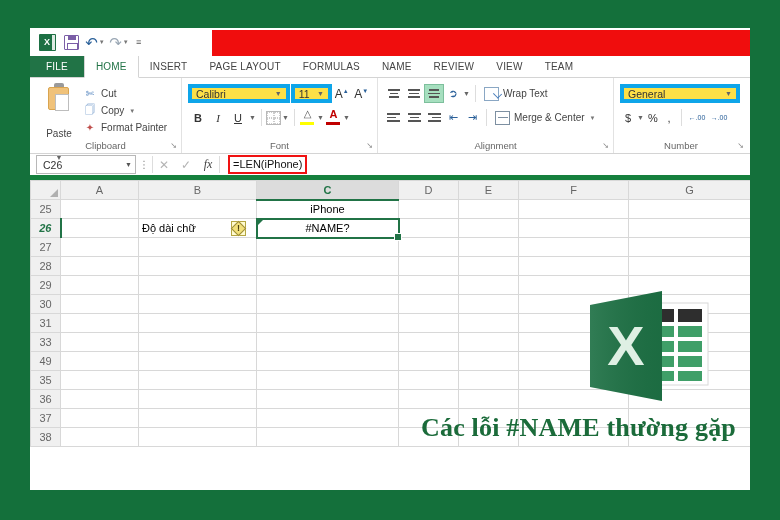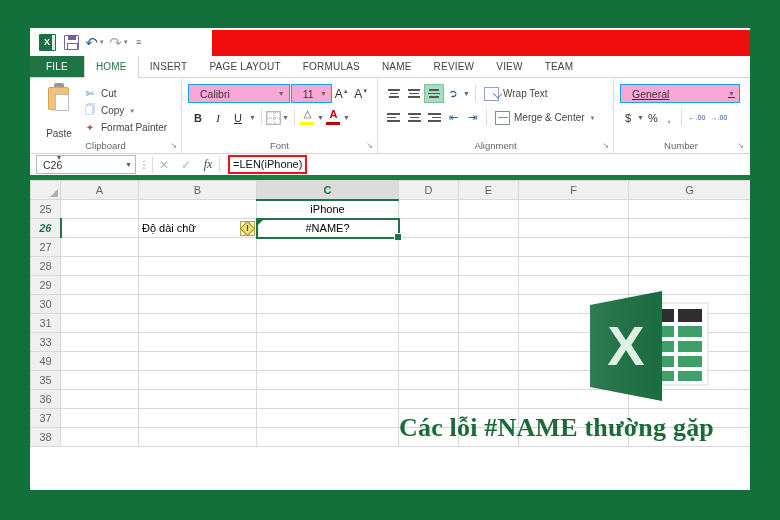--- a/index.html
+++ b/index.html
@@ -186,25 +186,25 @@
   .ci-ico { width: 16px; text-align: center; font-size: 10px; margin-right: 3px; }
   .scissors { color: #4a7ebb; }
   .copy-ico { color: #4a7ebb; }
   .brush-ico { color: #c0504d; }
 
   
   .g-font { width: 196px; }
   .fontrow1 { display: flex; align-items: center; margin-top: 3px; }
   .combo {
     height: 19px;
-    border: 1px solid #0ea5e9;
-    background: #f9a8d4;
+    border: 4px solid #0ea5e9;
+    background: #fde047;
     display: flex; align-items: center;
     font-size: 10.5px; color: #333;
-    padding: 0 2px 0 11px;
+    padding: 0 2px 0 4px;
     position: relative;
   }
   .combo .cv { flex: 1; }
   .combo .cc { font-size: 7px; color: #666; padding: 0 2px; }
   .font-name { width: 104px; }
   .font-size { width: 42px; margin-left: 1px; }
   .grow-a, .shrink-a {
     width: 20px; text-align: center;
     font-size: 12px; color: #333;
     position: relative;
@@ -271,21 +271,21 @@
     transform: rotate(45deg);
   }
   .mergebtn .gi { border-color: #7d8fa1; }
   .mergebtn .gi::before {
     content:""; position:absolute; left:2px; top:5px; width:10px; height:1px; background:#7d8fa1;
   }
 
   
   .g-number { width: 134px; border-right: none; }
   .nrow1 { margin-top: 3px; }
-  .numcombo { width: 120px; text-decoration: underline; }
+  .numcombo { width: 120px; }
   .nrow2 { display: flex; align-items: center; margin-top: 6px; }
   .nbtn {
     width: 16px; text-align: center;
     font-size: 11px; color: #333;
   }
   .dec-ico {
     width: 22px; font-size: 7px; color: #2a6099;
     text-align: center; line-height: 8px;
   }
 
@@ -440,21 +440,21 @@
 
   
   #logo {
     position: absolute;
     right: 38px; bottom: 58px;
     width: 128px; height: 118px;
     pointer-events: none;
   }
   #caption {
     position: absolute;
-    right: 36px; bottom: 22px;
+    right: 14px; bottom: 22px;
     font-family: "Liberation Serif", serif;
     font-size: 26px;
     font-weight: bold;
     color: #1b6b3a;
     letter-spacing: .2px;
     white-space: nowrap;
   }
 </style>
 </head>
 <body>
@@ -712,21 +712,21 @@
             <td class="cell ctr">
               <div class="inner"></div>
             </td>
           </tr>
           <tr>
             <th class="rowhead sel">26</th>
             <td class="cell ctr">
               <div class="inner"></div>
             </td>
             <td class="cell ctr">
-              <div class="inner" style="justify-content: space-between; padding-right: 1px;">
+              <div class="inner" style="justify-content: space-between; padding-right: 10px;">
                 <span>Độ dài chữ</span>
                 <div class="warn-ico">
                   <div class="warn-diamond">
                     <span>!</span>
                   </div>
                 </div>
               </div>
             </td>
             <td class="cell ctr">
               <div class="inner">

